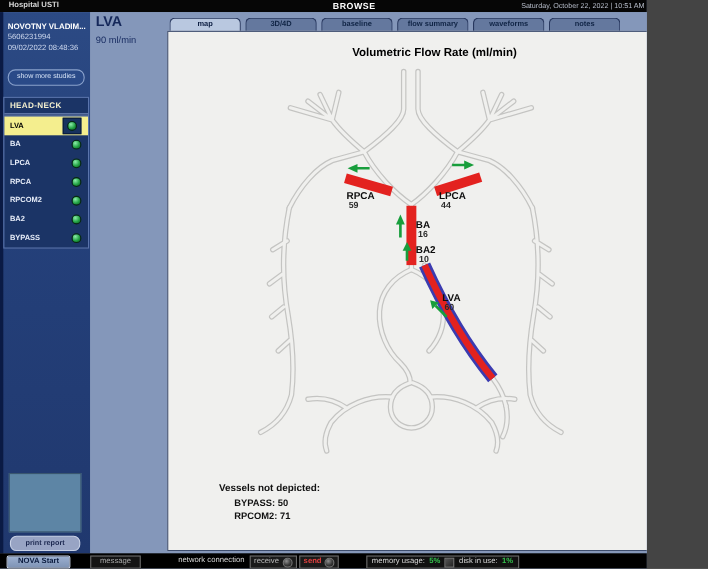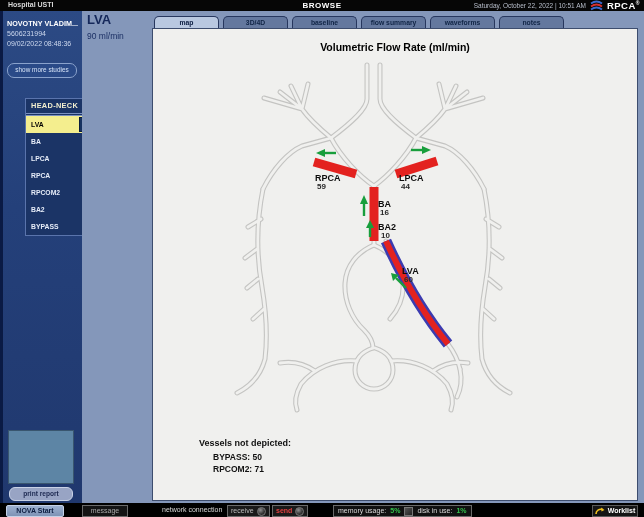--- a/index.html
+++ b/index.html
@@ -1,37 +1,37 @@
 <!DOCTYPE html>
 <html><head>
 <meta charset="utf-8">
 <style>
   html,body{margin:0;padding:0;background:#444;}
-  .screen{position:relative;width:644px;height:517px;overflow:hidden;
+  .screen{position:relative;width:588px;height:517px;overflow:hidden;
     font-family:"Liberation Sans",sans-serif;background:#8497ba;cursor:default;}
 
   
   .topbar{position:absolute;left:0;top:0;width:644px;height:11px;background:#060606;color:#ddd;}
   .tb-left{position:absolute;left:8px;top:1px;font-size:7px;font-weight:bold;color:#d8d8d8;}
   .tb-center{position:absolute;left:0;right:0;top:1px;text-align:center;font-size:8px;font-weight:bold;color:#fff;letter-spacing:.5px;}
   .tb-right{position:absolute;right:4px;top:0;height:11px;display:flex;align-items:center;gap:3px;}
   .tb-date{font-size:6.5px;color:#b9bfcc;}
   .brand{font-size:9.5px;font-weight:bold;color:#fff;letter-spacing:.5px;}
   .brand sup{font-size:5px;}
 
   
   .sidebar{position:absolute;left:0;top:11px;width:82px;height:492px;
     background:linear-gradient(180deg,#2c4a84 0%,#24407a 40%,#20386e 100%);}
   .edgestrip{position:absolute;left:0;top:0;width:3px;height:100%;background:#0a1a44;}
   .pname{position:absolute;left:7px;top:8px;font-size:7.2px;font-weight:bold;color:#fff;white-space:nowrap;}
   .pid{position:absolute;left:7px;top:19px;font-size:7px;color:#cdd8ee;}
   .pdate{position:absolute;left:7px;top:29px;font-size:7px;color:#cdd8ee;white-space:nowrap;}
   .showmore{position:absolute;left:7px;top:52px;width:68px;height:13px;background:#2a4a88;
     border:1px solid #8aa2cc;border-radius:7px;color:#d5e2f6;font-size:6.4px;line-height:11px;text-align:center;}
-  .hnpanel{position:absolute;left:3px;top:87px;width:76px;background:#1b3466;border:1px solid #5a74ac;margin-left:22px;}
+  .hnpanel{position:absolute;left:3px;top:77px;width:76px;background:#1b3466;border:1px solid #5a74ac;}
   .hnheader{height:14px;line-height:14px;padding-left:5px;font-size:7.4px;font-weight:bold;color:#f3efcf;
     border-bottom:3px double #7a90c0;letter-spacing:.3px;}
   .vrow{height:17px;display:flex;align-items:center;justify-content:space-between;
     padding:0 6px 0 5px;color:#e6ecf8;font-size:6.8px;font-weight:bold;}
   .vrow.sel{background:#f4ee8e;color:#000;}
   .led{width:7px;height:7px;border-radius:50%;border:1px solid #062a10;
     background:radial-gradient(circle at 35% 30%,#8cecaa,#23a344 55%,#0b5a22);}
   .ledbox{display:inline-flex;align-items:center;justify-content:center;background:#17325f;
     border:1px solid #0a1c3c;padding:2px 3px;}
   .thumbbox{position:absolute;left:8px;top:419px;width:64px;height:52px;background:#5d85a5;border:1px solid #39566f;}

